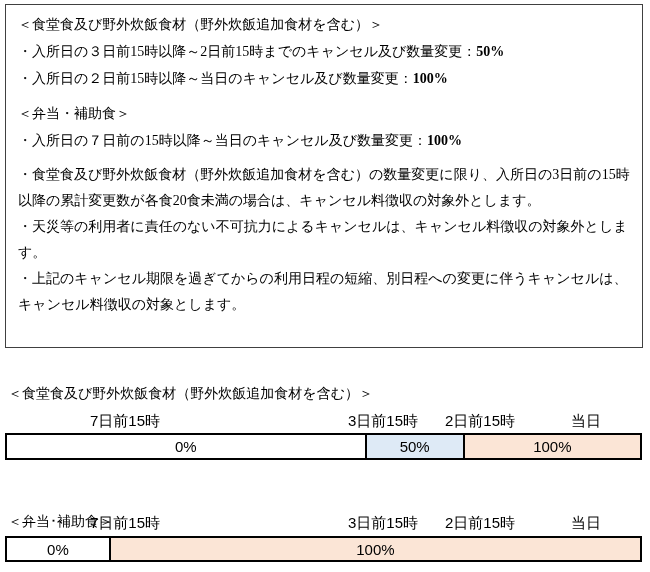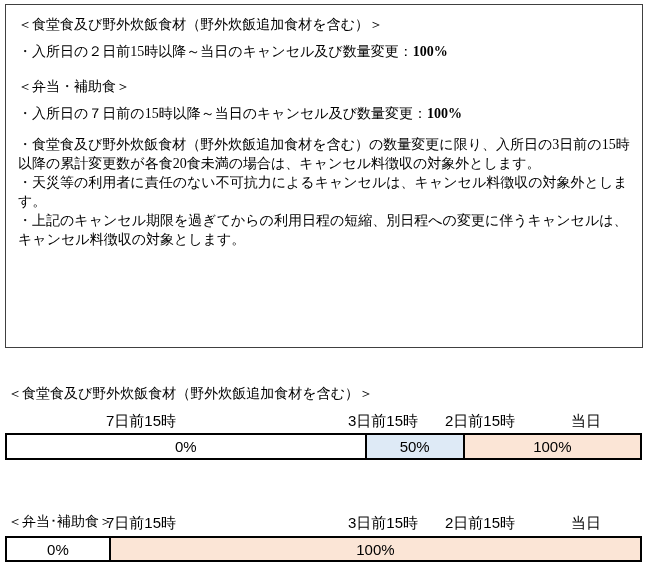--- a/index.html
+++ b/index.html
@@ -18,21 +18,21 @@
     position: absolute;
     left: 5px; top: 4px;
     width: 638px; height: 344px;
     box-sizing: border-box;
     border: 1px solid #404040;
     padding: 6px 8px 8px 12px;
     font-size: 14px;
   }
   .policy-box p { margin: 0; }
   .p-line { line-height: 27px; }
-  .p-para { line-height: 19px; }
+  .p-para { line-height: 26px; }
   .sect-gap { height: 8px; }
   .p-line b, .p-para b { font-weight: bold; }
 
   
   .chart-title {
     position: absolute;
     left: 8px;
     font-family: "Liberation Sans", "DejaVu Sans", sans-serif;
     font-size: 14px;
     white-space: nowrap;
@@ -47,21 +47,21 @@
     font-family: "Liberation Sans", "DejaVu Sans", sans-serif;
     font-size: 15px;
   }
   #chart1-labels { top: 412px; }
   #chart2-labels { top: 514px; }
   .axis-labels span {
     position: absolute;
     transform: translateX(-50%);
     white-space: nowrap;
   }
-  .al-1 { left: 136px; text-align: center; }
+  .al-1 { left: 120px; text-align: center; }
   .al-2 { left: 378px; }
   .al-3 { left: 475px; }
   .al-4 { left: 581px; }
 
   .bar {
     position: absolute;
     left: 5px;
     width: 637px; height: 27px;
     box-sizing: border-box;
     border: 2px solid #000000;
@@ -82,20 +82,21 @@
   .seg-blue  { background: #DEEAF6; }
   .seg-peach { background: #FBE5D6; }
 </style>
 </head>
 <body>
 
 <div class="page">
 
   <div class="policy-box">
     <p class="p-line">＜食堂食及び野外炊飯食材（野外炊飯追加食材を含む）＞</p>
+    <p class="p-line"><span>・入所日の３日前15時以降～2日前15時までのキャンセル及び数量変更：</span><b>50%</b></p>
     <p class="p-line"><span>・入所日の２日前15時以降～当日のキャンセル及び数量変更：</span><b>100%</b></p>
 
     <div class="sect-gap"></div>
 
     <p class="p-line">＜弁当・補助食＞</p>
     <p class="p-line"><span>・入所日の７日前の15時以降～当日のキャンセル及び数量変更：</span><b>100%</b></p>
 
     <div class="sect-gap"></div>
 
     <p class="p-para">・食堂食及び野外炊飯食材（野外炊飯追加食材を含む）の数量変更に限り、入所日の3日前の15時以降の累計変更数が各食20食未満の場合は、キャンセル料徴収の対象外とします。</p>

